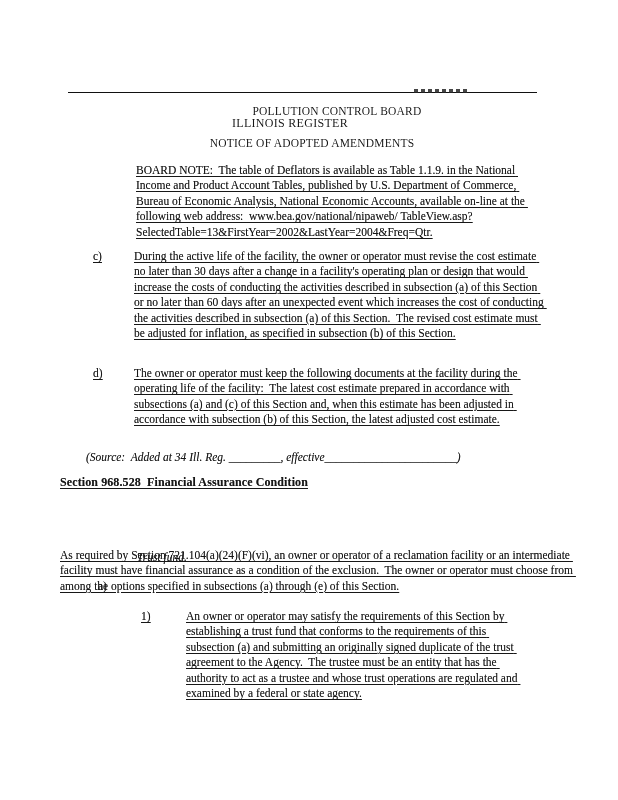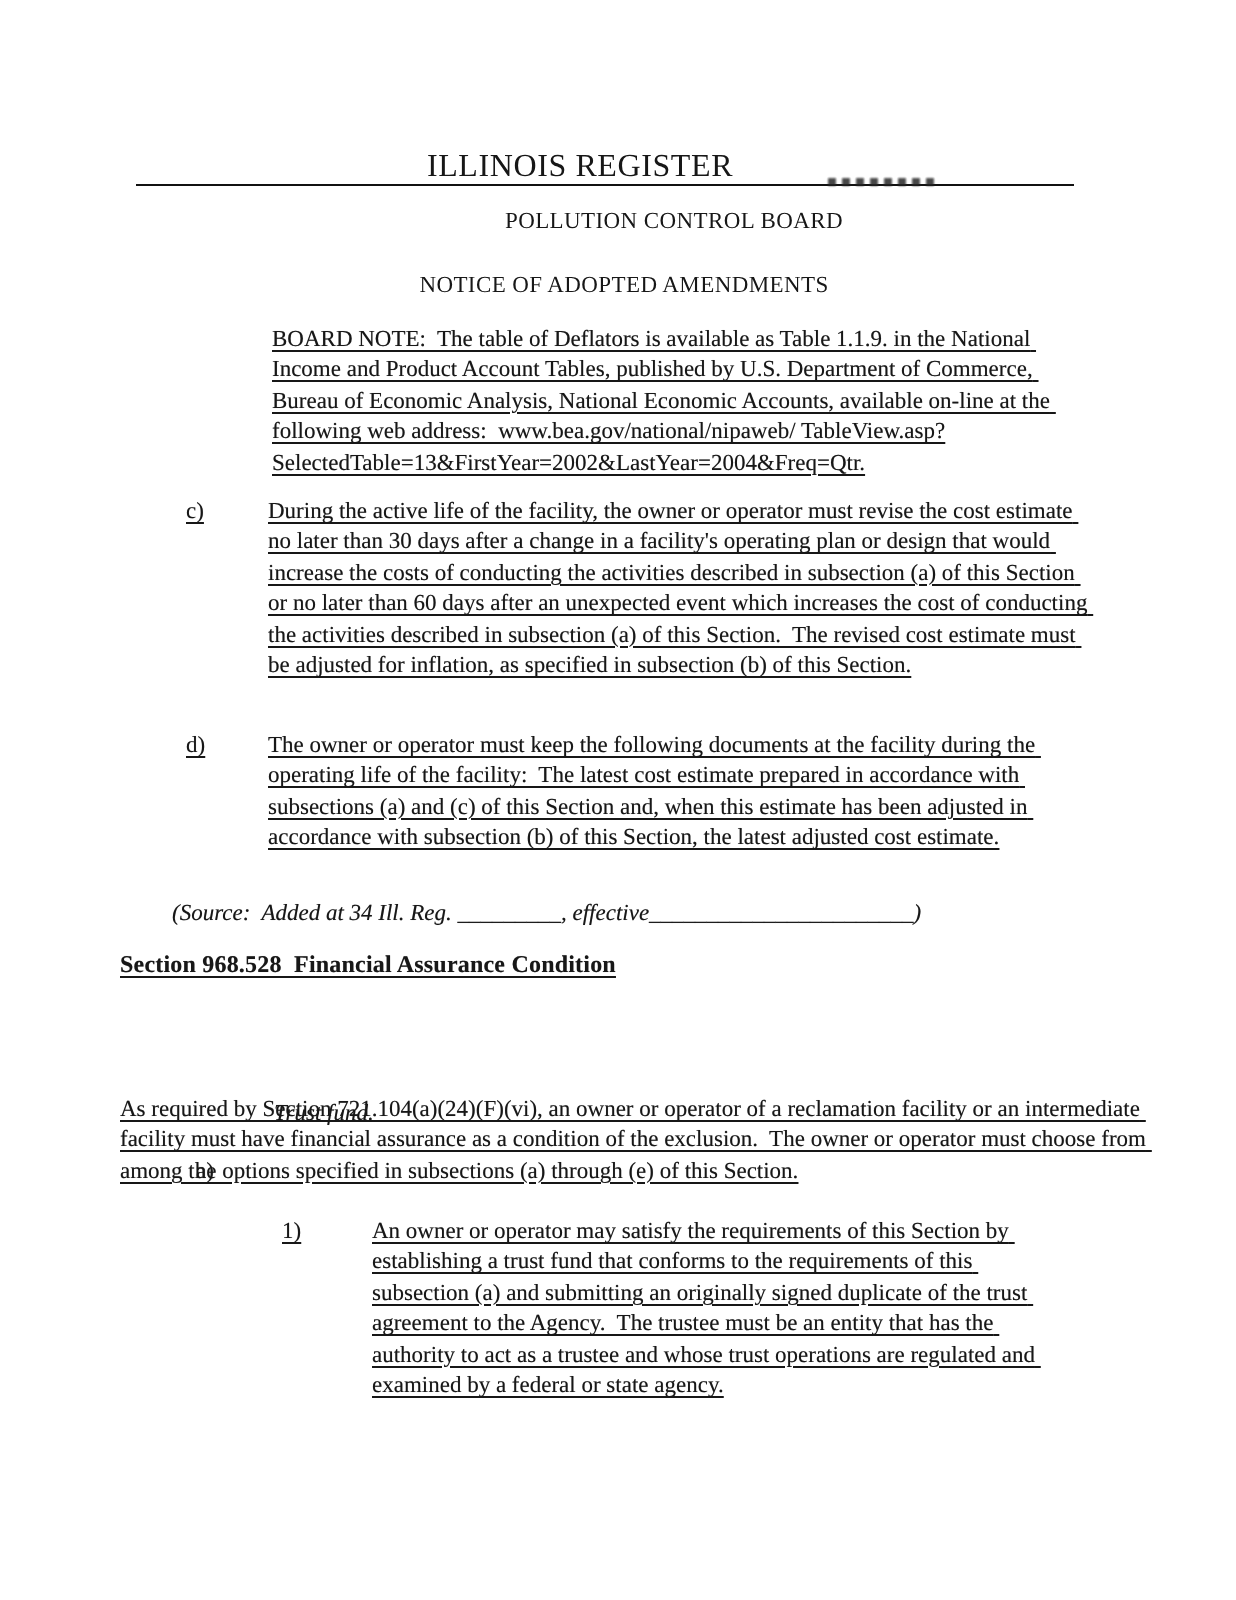--- a/index.html
+++ b/index.html
@@ -9,21 +9,21 @@
     height: 800px;
     background: #ffffff;
     font-family: "Liberation Serif", "DejaVu Serif", serif;
     color: #1c1c1c;
     filter: blur(0.3px) contrast(1.05);
     overflow: hidden;
   }
   .abs { position: absolute; }
   .center-band { left: 0; width: 580px; text-align: center; }
   .hdr { font-size: 11.5px; letter-spacing: 0.2px; white-space: pre; }
-  .hdr-title { font-size: 16px; letter-spacing: 0.3px; }
+  .hdr-title { font-size: 12px; letter-spacing: 0.3px; margin-top: 41px; }
   .rule {
     left: 68px; top: 92px; width: 469px; height: 0;
     border-top: 1.5px solid #161616;
   }
   .smudge {
     left: 414px; top: 89px; width: 56px; height: 4px;
     background:
       repeating-linear-gradient(90deg, #2a2a2a 0 4px, rgba(0,0,0,0) 4px 7px);
     filter: blur(0.6px);
     opacity: 0.85;

